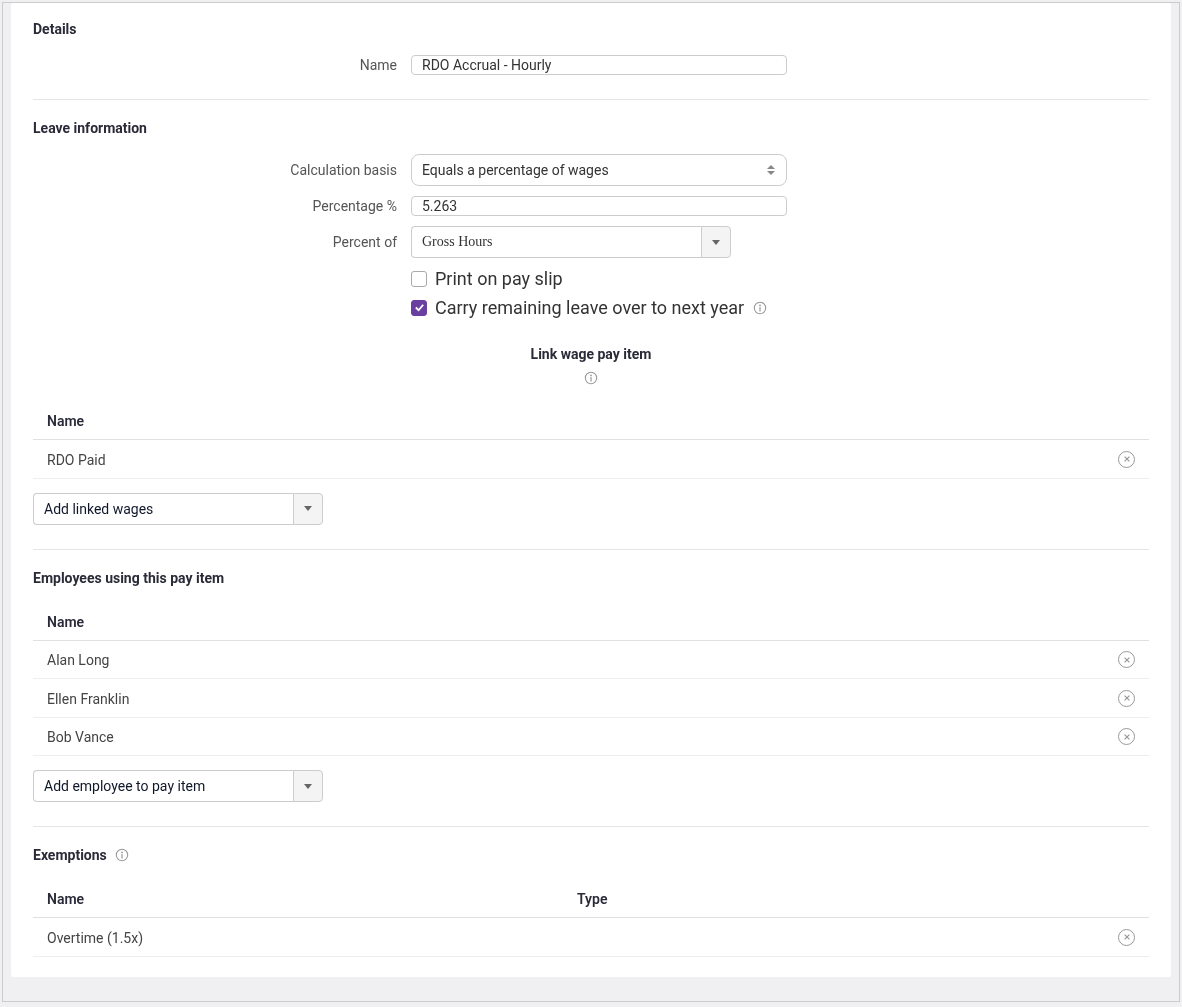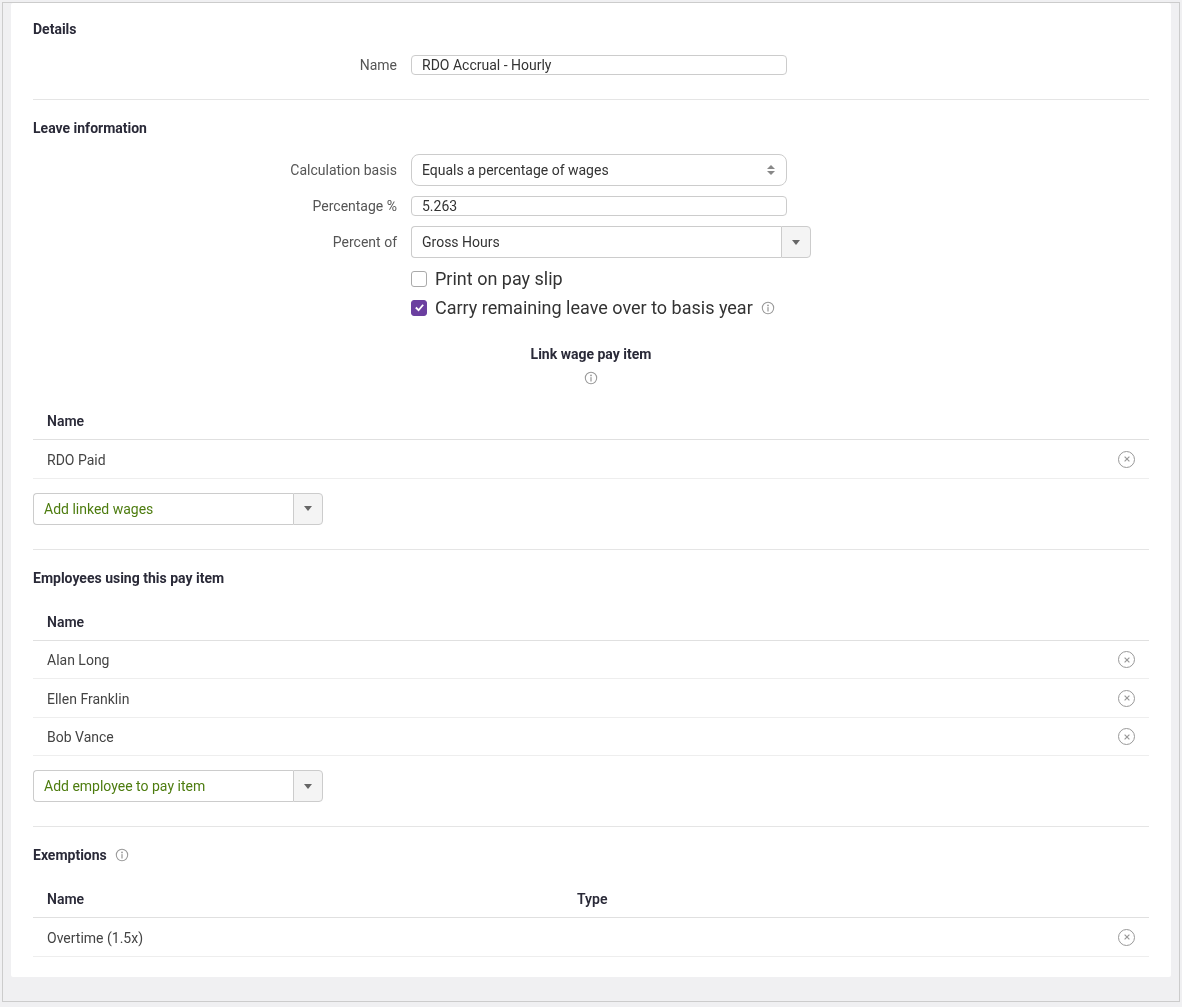--- a/index.html
+++ b/index.html
@@ -90,22 +90,23 @@
     top: 50%;
     transform: translateY(-50%);
     width: 12px;
     display: flex;
     flex-direction: column;
     gap: 2px;
     pointer-events: none;
   }
   .combo-wrap {
     position: relative;
-    width: 400px;
-    display: flex;
+    width: 320px;
+    display: flex;
+    font-family: Liberation Serif, serif;
   }
   .combo-input {
     flex: 1;
     height: 32px;
     border: 1px solid #ccc;
     border-right: none;
     border-radius: 4px 0 0 4px;
     padding: 0 10px;
     font-size: 14px;
     color: #333;
@@ -196,21 +197,21 @@
     width: 290px;
   }
   .add-combo-input {
     flex: 1;
     height: 32px;
     border: 1px solid #ccc;
     border-right: none;
     border-radius: 4px 0 0 4px;
     padding: 0 10px;
     font-size: 14px;
-    color: #4d7c0f;
+    color: #0f172a;
     background: #fff;
     display: flex;
     align-items: center;
   }
   .add-combo-btn {
     width: 30px;
     height: 32px;
     border: 1px solid #ccc;
     border-radius: 0 4px 4px 0;
     background: #f4f4f4;
@@ -295,21 +296,21 @@
       </span>
       <span class="checkbox-label">Print on pay slip</span>
     </div>
 
     <div class="checkbox-row">
       <span class="checkbox checked">
         <svg width="11" height="11" viewBox="0 0 12 12">
             <path d="M2 6 L5 9 L10 3" stroke="#fff" stroke-width="2" fill="none"></path>
           </svg>
       </span>
-      <span class="checkbox-label">Carry remaining leave over to basis year</span>
+      <span class="checkbox-label">Carry remaining leave over to next year</span>
       <span class="info-icon">
         <svg width="14" height="14" viewBox="0 0 16 16">
             <circle cx="8" cy="8" r="6.5" stroke="#999" stroke-width="1.2" fill="none"></circle>
             <circle cx="8" cy="5" r="1" fill="#999"></circle>
             <rect x="7.3" y="7" width="1.4" height="5" fill="#999"></rect>
           </svg>
       </span>
     </div>
 
     <div class="section-title" style="margin-top:28px;flex-direction:column;">

